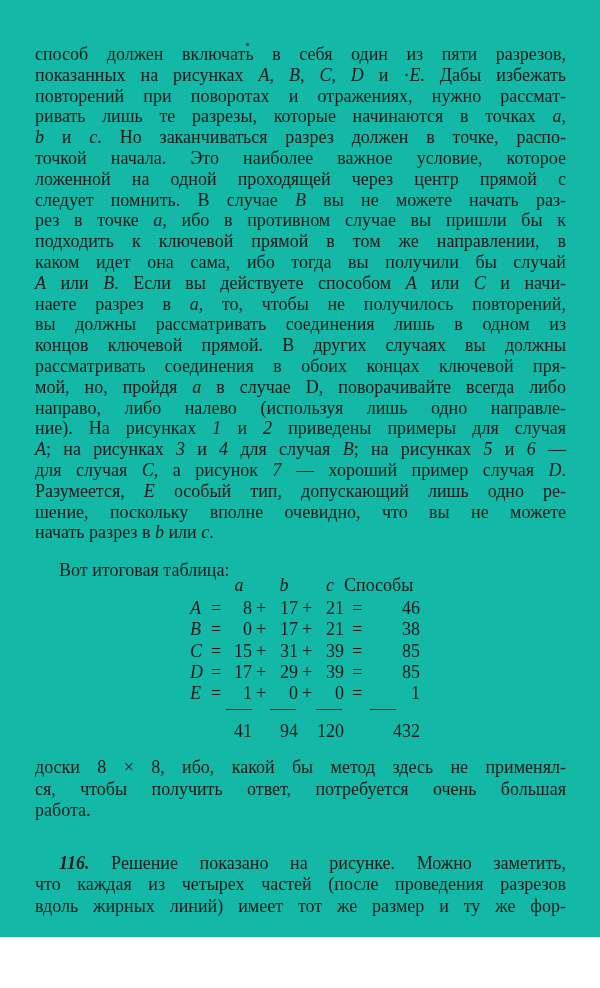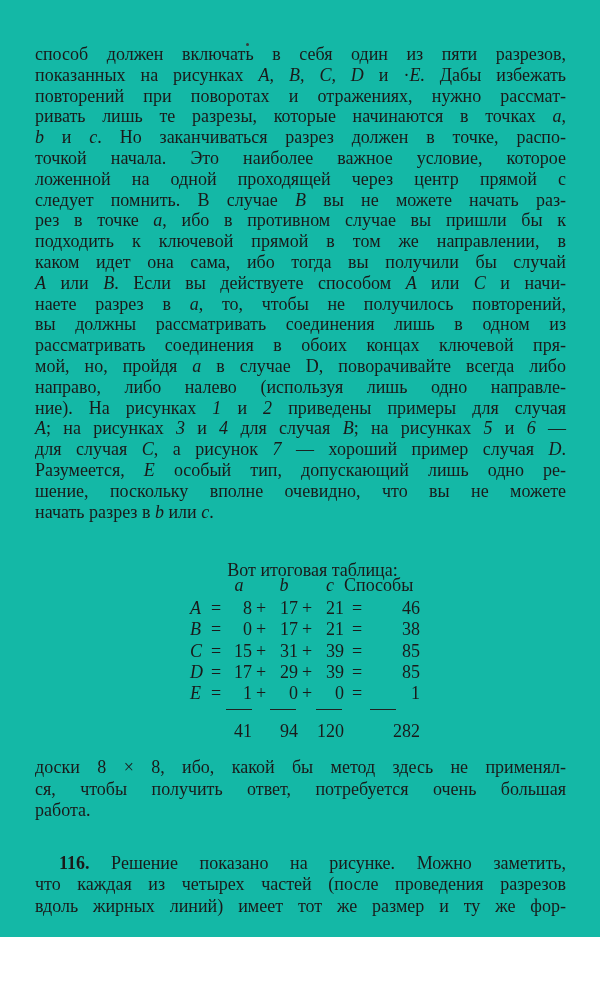--- a/index.html
+++ b/index.html
@@ -31,21 +31,20 @@
   .p1 { top: 44px; }
   .p2 { top: 757px; line-height: 21.5px; }
   .p3 { top: 853px; line-height: 21.4px; }
   .intro-line {
     position: absolute;
     left: 35px;
     top: 560px;
     width: 531px;
     font-size: 18px;
     text-indent: 24px;
-    text-align: center;
   }
   
   .sumtable {
     position: absolute;
     left: 190px;
     top: 576px;
     font-size: 18px;
   }
   .trow {
     display: grid;
@@ -83,21 +82,21 @@
   .speck {
     position: absolute;
     left: 246px;
     top: 43px;
     width: 3px;
     height: 3px;
     background: #3a3a3a;
     border-radius: 50%;
   }
   i { font-style: italic; }
-  b { font-weight: bold; }
+  b { font-weight: bold; font-style: italic; }
 </style>
 </head>
 <body>
 
 <div class="page">
   <div class="speck"></div>
 
   <div class="para p1">
       <div class="tline">способ должен включать в себя один из пяти разрезов,</div>
       <div class="tline">показанных на рисунках <i>A, B, C, D</i> и ·<i>E.</i> Дабы избежать</div>
@@ -106,20 +105,21 @@
       <div class="tline"><i>b</i> и <i>c</i>. Но заканчиваться разрез должен в точке, распо-</div>
       <div class="tline">точкой начала. Это наиболее важное условие, которое</div>
       <div class="tline">ложенной на одной проходящей через центр прямой с</div>
       <div class="tline">следует помнить. В случае <i>B</i> вы не можете начать раз-</div>
       <div class="tline">рез в точке <i>a</i>, ибо в противном случае вы пришли бы к</div>
       <div class="tline">подходить к ключевой прямой в том же направлении, в</div>
       <div class="tline">каком идет она сама, ибо тогда вы получили бы случай</div>
       <div class="tline"><i>A</i> или <i>B</i>. Если вы действуете способом <i>A</i> или <i>C</i> и начи-</div>
       <div class="tline">наете разрез в <i>a</i>, то, чтобы не получилось повторений,</div>
       <div class="tline">вы должны рассматривать соединения лишь в одном из</div>
+      <div class="tline">концов ключевой прямой. В других случаях вы должны</div>
       <div class="tline">рассматривать соединения в обоих концах ключевой пря-</div>
       <div class="tline">мой, но, пройдя <i>a</i> в случае D, поворачивайте всегда либо</div>
       <div class="tline">направо, либо налево (используя лишь одно направле-</div>
       <div class="tline">ние). На рисунках <i>1</i> и <i>2</i> приведены примеры для случая</div>
       <div class="tline"><i>A</i>; на рисунках <i>3</i> и <i>4</i> для случая <i>B</i>; на рисунках <i>5</i> и <i>6</i> —</div>
       <div class="tline">для случая <i>C</i>, а рисунок <i>7</i> — хороший пример случая <i>D</i>.</div>
       <div class="tline">Разумеется, <i>E</i> особый тип, допускающий лишь одно ре-</div>
       <div class="tline">шение, поскольку вполне очевидно, что вы не можете</div>
       <div class="tline lastline">начать разрез в <i>b</i> или <i>c</i>.</div>
     </div>
@@ -214,21 +214,21 @@
       </div>
       <div class="trow totals">
         <span class="cl"></span>
         <span class="cc"></span>
         <span class="cr">41</span>
         <span class="cc"></span>
         <span class="cr">94</span>
         <span class="cc"></span>
         <span class="cr">120</span>
         <span class="cc"></span>
-        <span class="cr">282</span>
+        <span class="cr">432</span>
       </div>
     </div>
 
   <div class="para p2">
       <div class="tline">доски 8 × 8, ибо, какой бы метод здесь не применял-</div>
       <div class="tline">ся, чтобы получить ответ, потребуется очень большая</div>
       <div class="tline lastline">работа.</div>
     </div>
 
   <div class="para p3">

